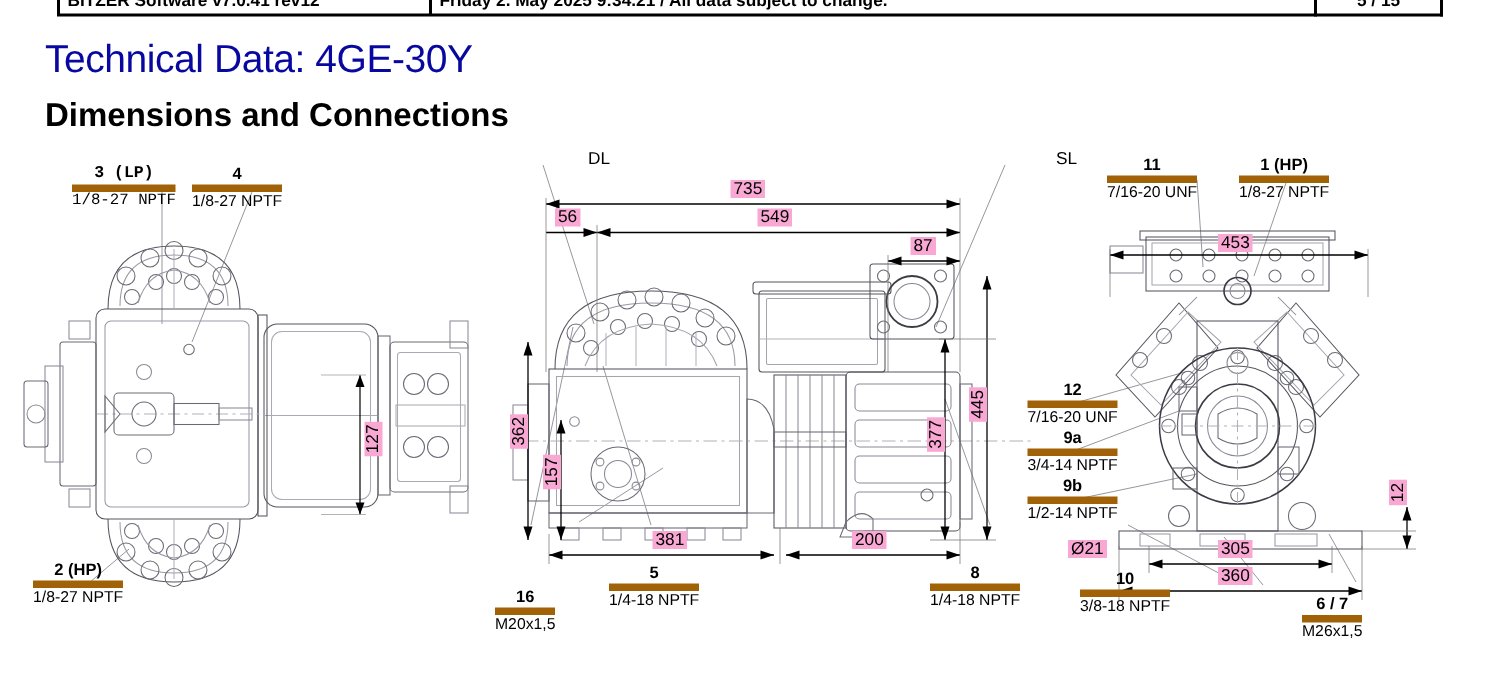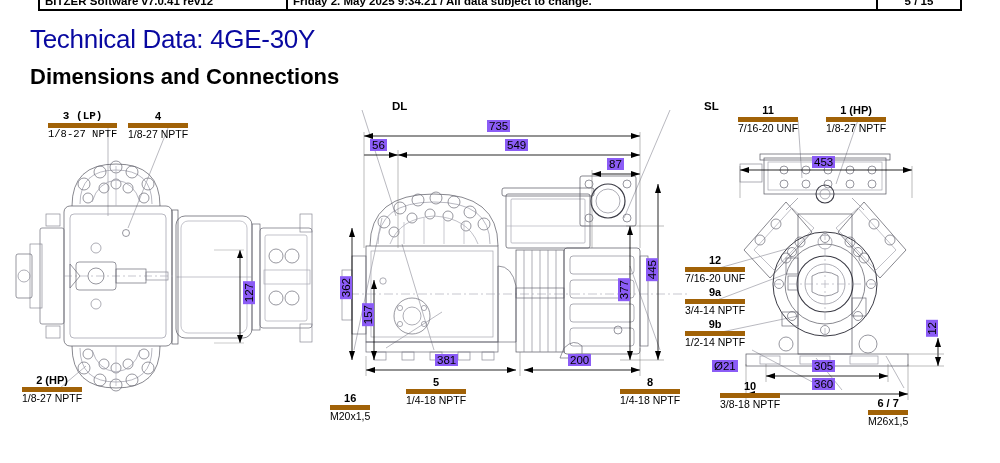--- a/index.html
+++ b/index.html
@@ -64,31 +64,31 @@
     line-height:1.18;
   }
   .callout .num{ font-weight:bold; display:block; font-size:11px; }
   .callout .spec{ display:block; border-top:5px solid #a16207; padding-top:0px; }
 
   
   .dim{
     position:absolute;
     font-size:11.5px; color:#000;
     white-space:nowrap;
-    background:#8b5cf6;
+    background:#f9a8d4;
     padding:0 2px;
   }
   .dim.vert{
     writing-mode:vertical-rl;
     transform:rotate(180deg);
     padding:2px 0;
   }
   .tag{
     position:absolute;
-    font-size:11.5px; font-weight:bold; color:#000;
+    font-size:11.5px; font-weight:normal; color:#000;
     white-space:nowrap;
     padding-left:44px;
   }
 </style>
 </head>
 <body>
 
 <div class="header-strip">
   <div class="hdr-cell hdr-left">BITZER Software v7.0.41 rev12</div>
   <div class="hdr-cell hdr-mid">Friday 2. May 2025 9:34.21 / All data subject to change.</div>

